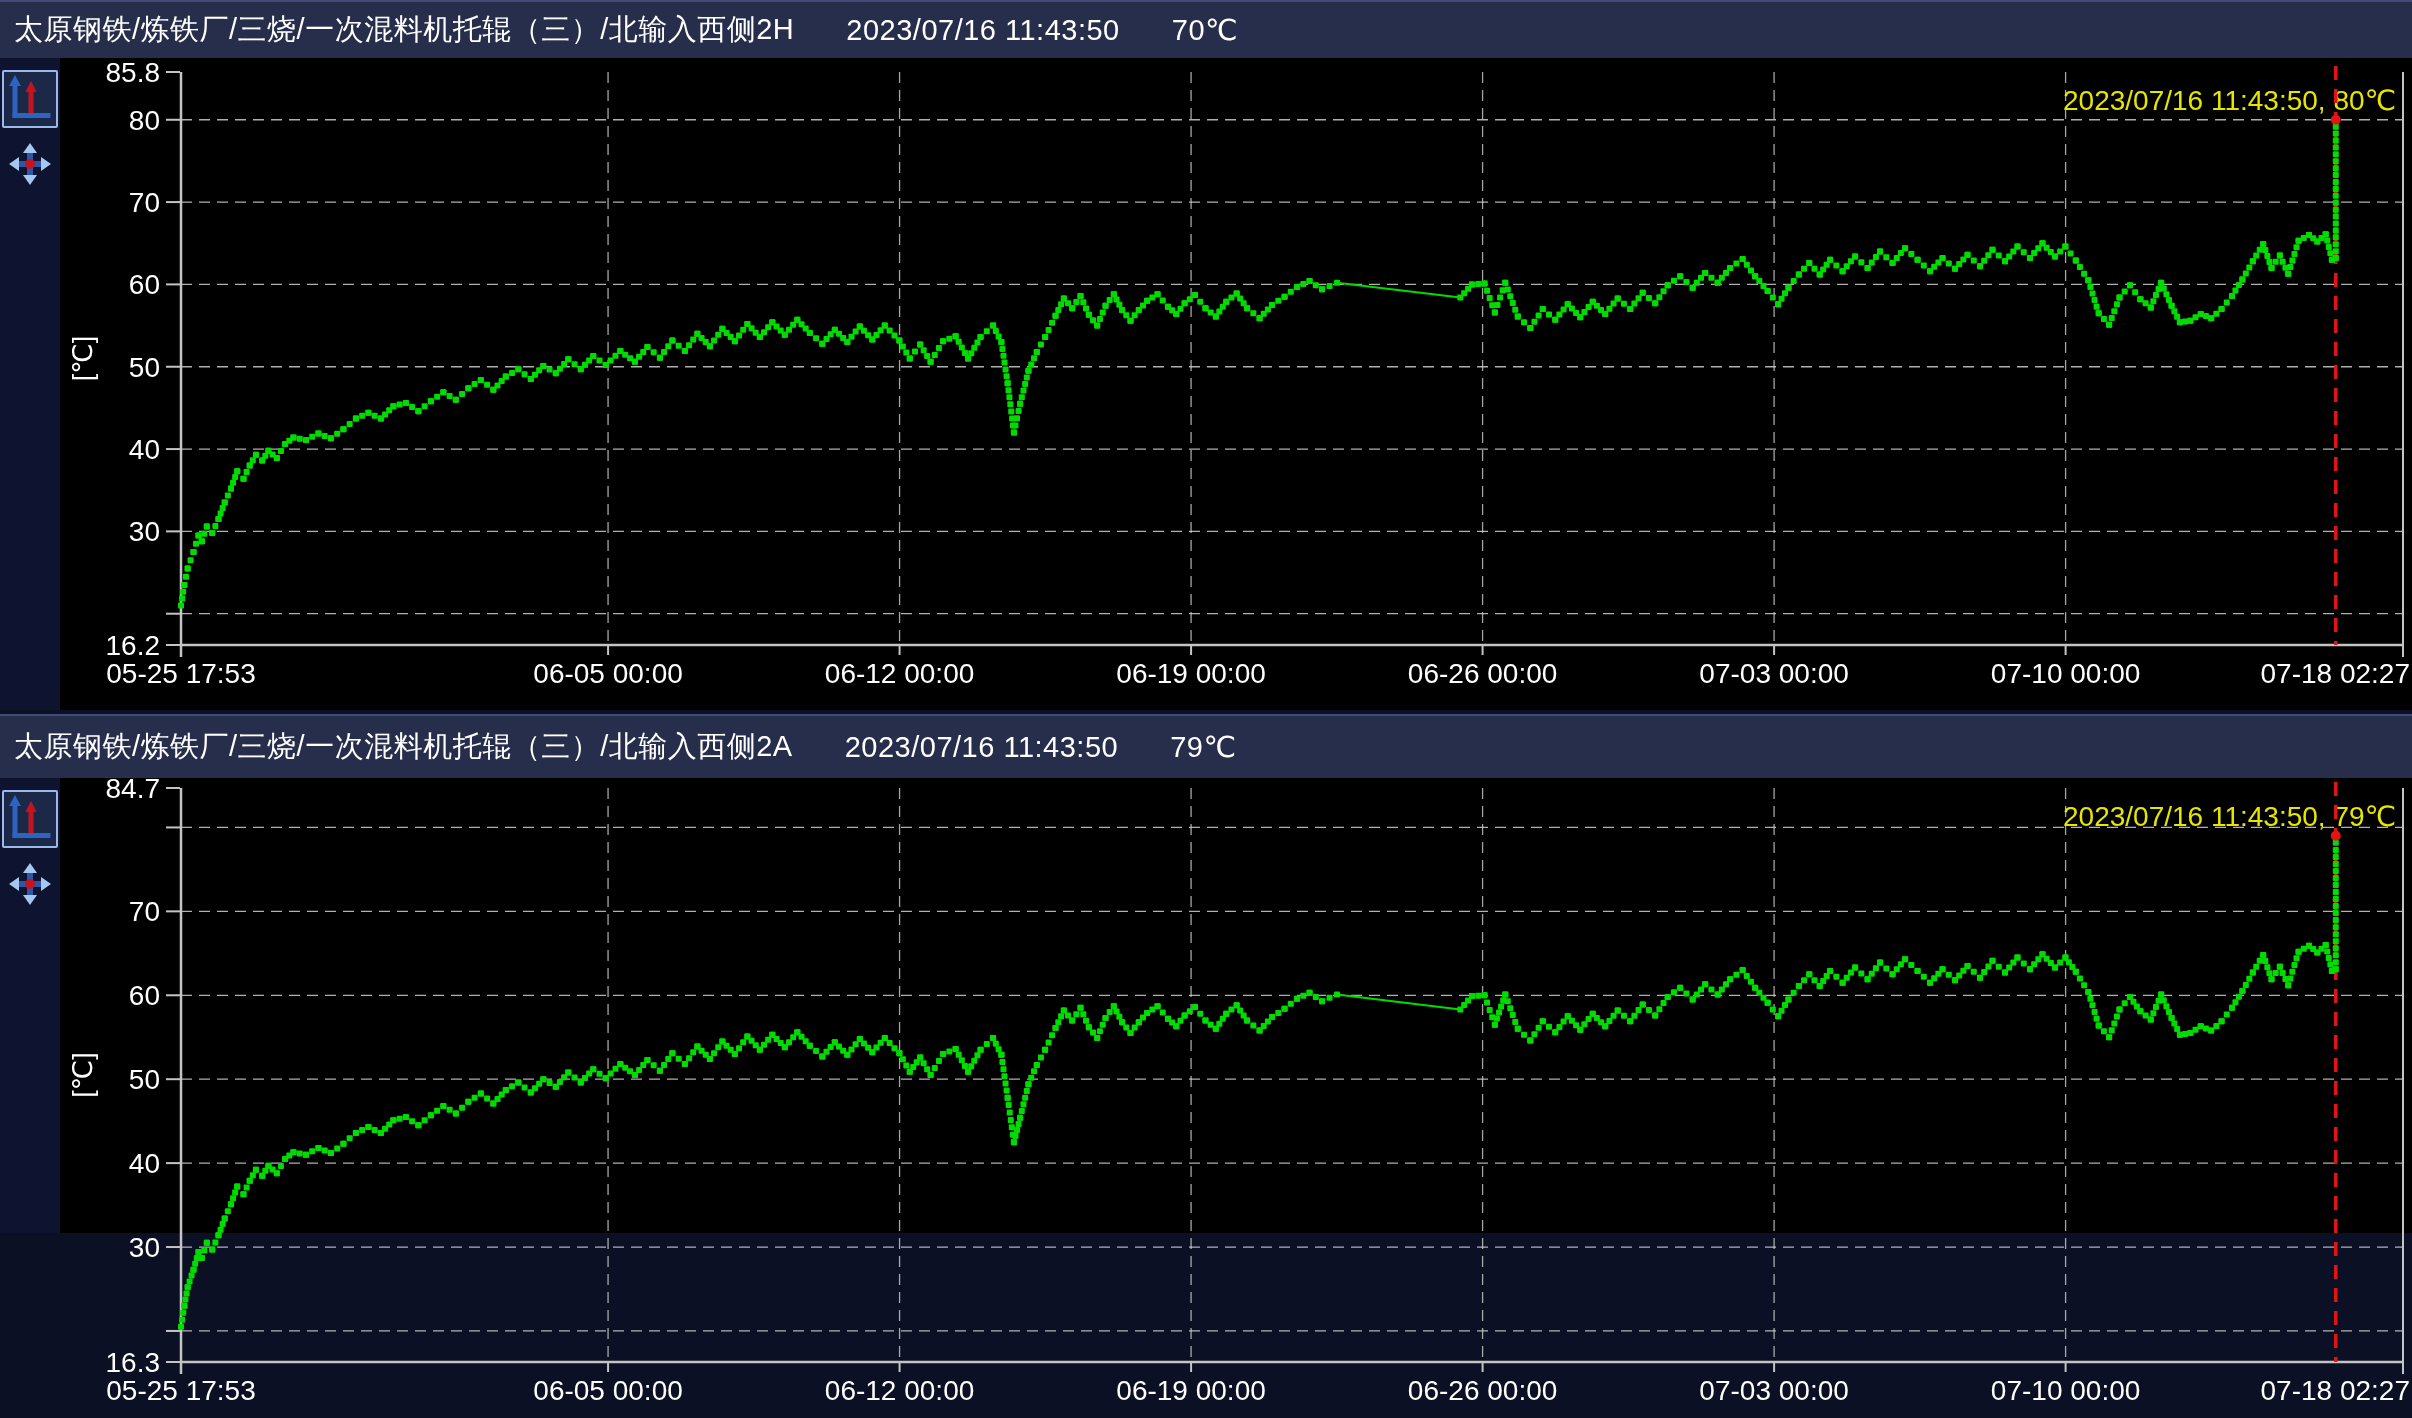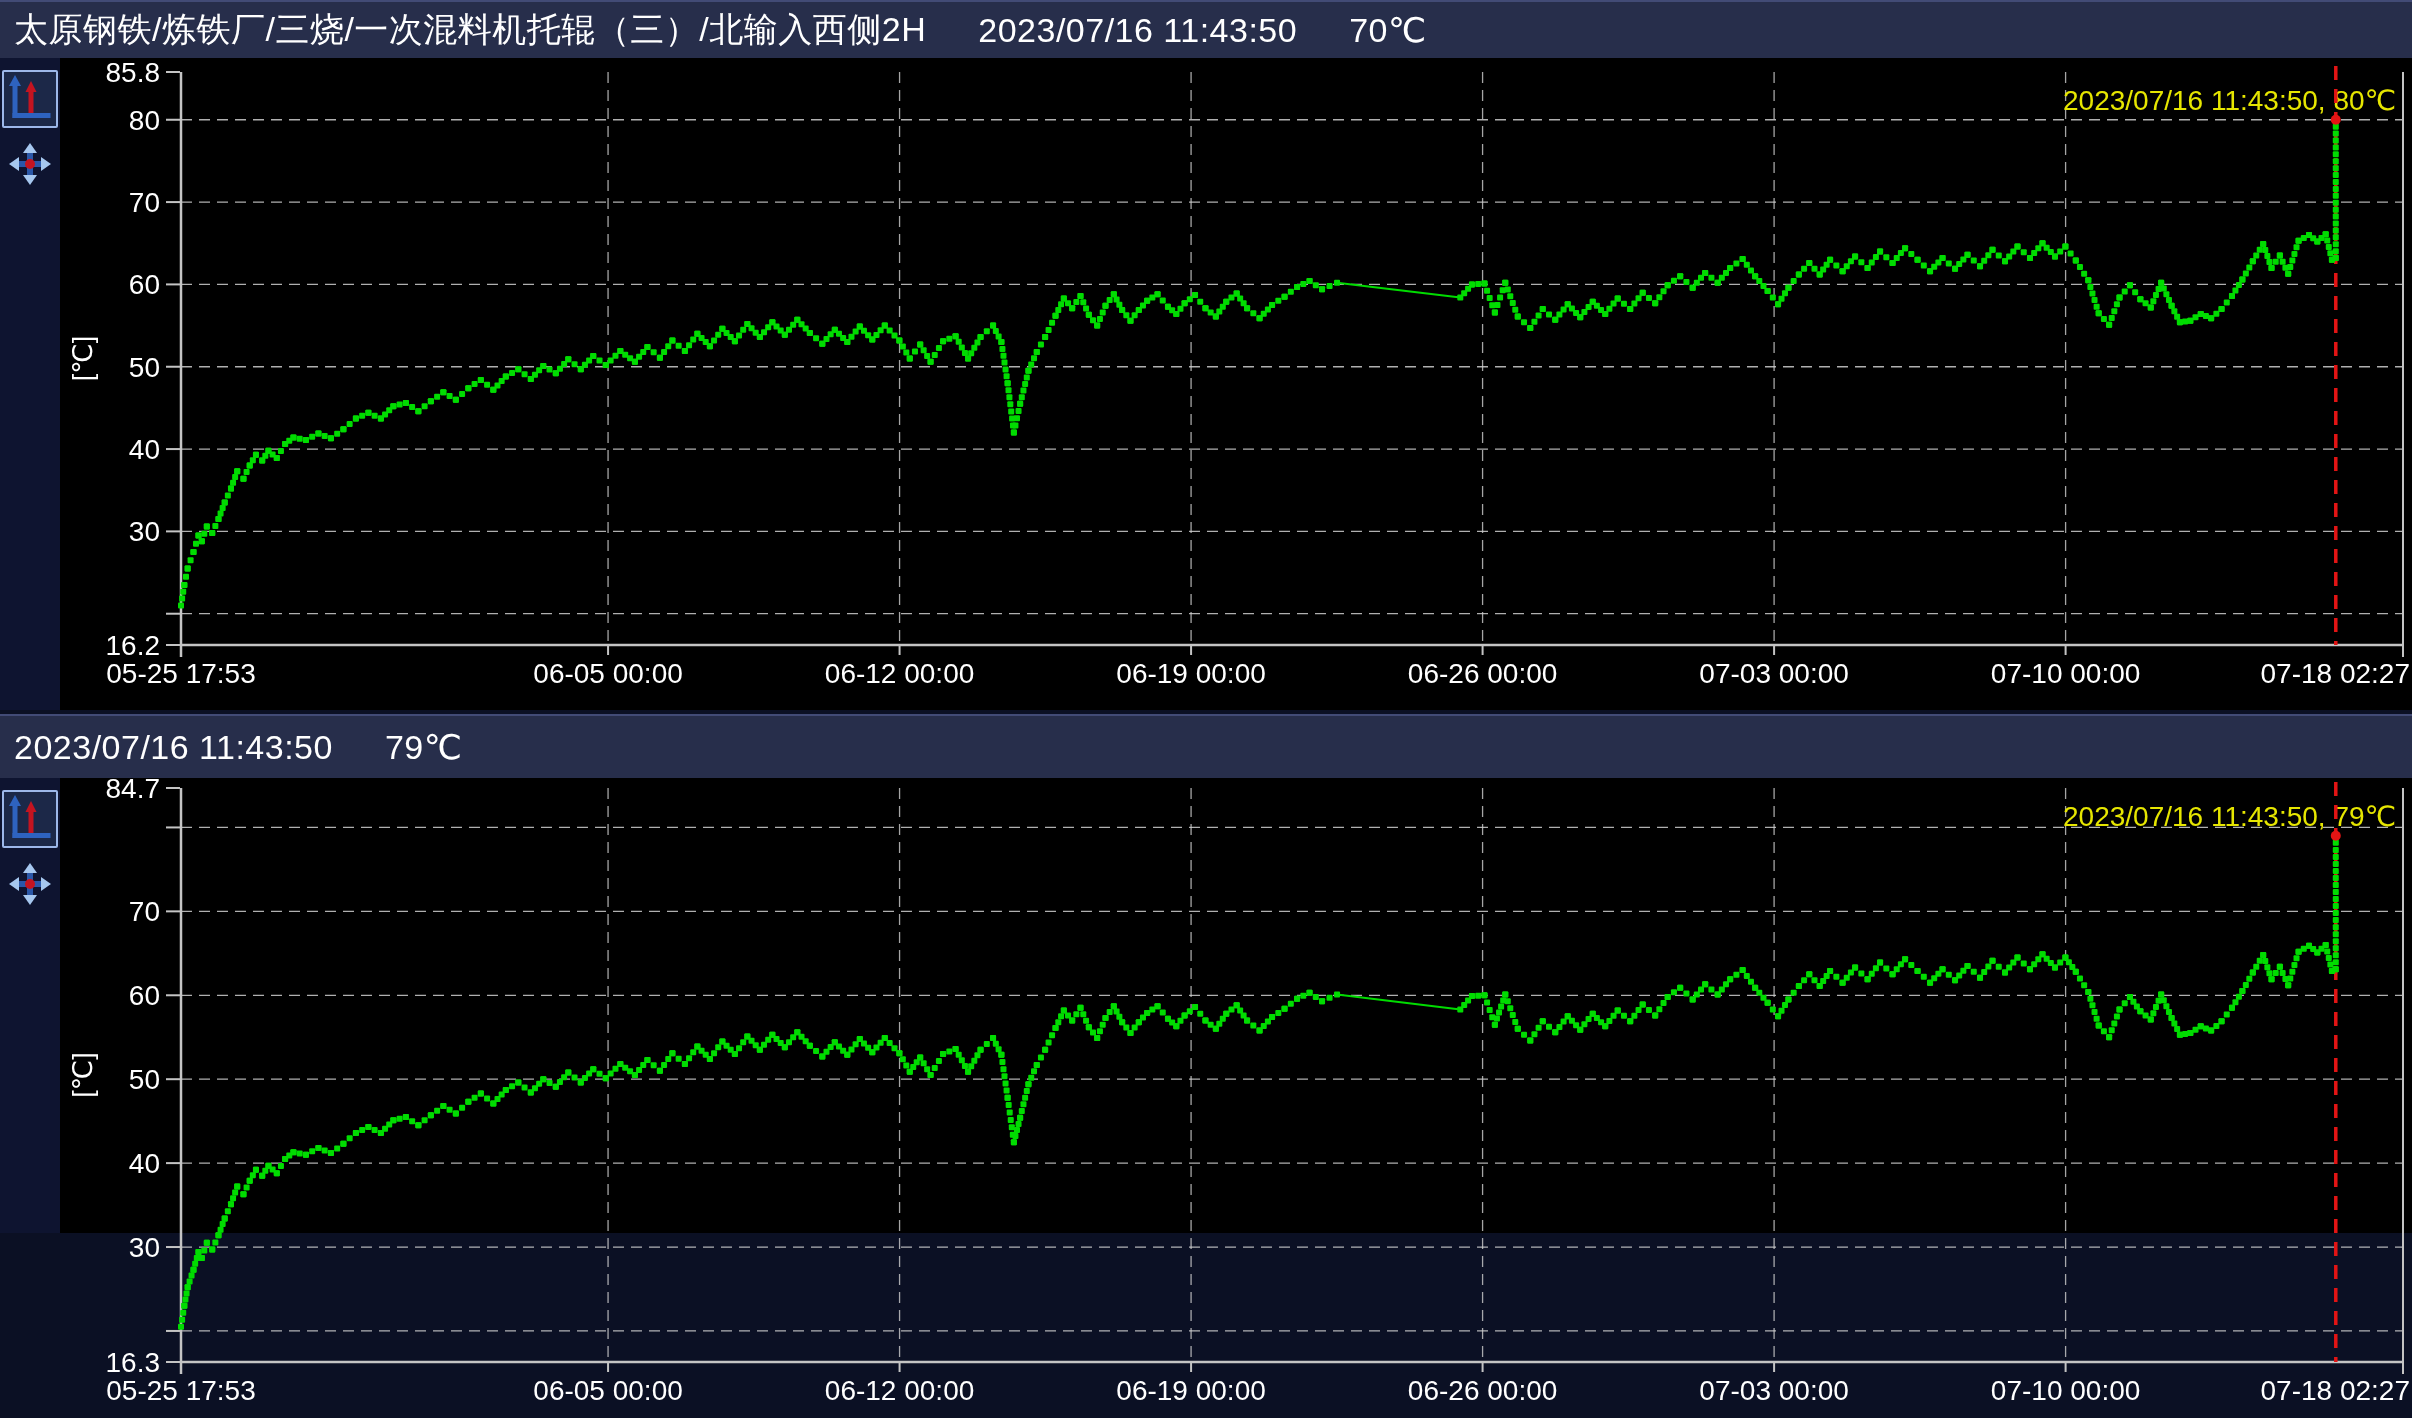--- a/index.html
+++ b/index.html
@@ -5,21 +5,21 @@
   html,body{margin:0;padding:0;}
   body{
     width:2412px;height:1418px;position:relative;overflow:hidden;
     background:#0b1024;
     font-family:"Liberation Sans","DejaVu Sans",sans-serif;
   }
   .panel-title{
     position:absolute;left:0;right:0;height:56px;
     background:#272e4b;border-top:2px solid #424b76;
     display:flex;align-items:center;gap:52px;
-    padding-left:14px;color:#ffffff;font-size:34px;letter-spacing:0.5px;
+    padding-left:14px;color:#ffffff;font-size:29px;letter-spacing:0.5px;
     white-space:nowrap;
   }
   .chart-area{position:absolute;left:0;width:2412px;}
   .plot-bg{position:absolute;left:60px;right:0;top:0;bottom:0;background:#000000;}
   .tool-col{
     position:absolute;left:0;top:0;bottom:0;width:60px;background:#0e1430;
   }
   .axis-btn{
     position:absolute;left:2px;top:12px;width:56px;height:58px;
     background:#1c2848;border:2px solid #9db8ea;border-radius:2px;
@@ -808,20 +808,21 @@
         <polygon points="22,43 15,33 29,33" fill="#a6c8f0"></polygon>
         <polygon points="1,22 11,15 11,29" fill="#a6c8f0"></polygon>
         <polygon points="43,22 33,15 33,29" fill="#a6c8f0"></polygon>
         <circle cx="22" cy="22" r="5" fill="#c41420"></circle>
       </svg>
     </div>
   </div>
 </div>
 
 <div class="panel-title" style="top:714px;height:62px;">
+  <span>太原钢铁/炼铁厂/三烧/一次混料机托辊（三）/北输入西侧2A</span>
   <span>2023/07/16 11:43:50</span>
   <span>79℃</span>
 </div>
 <div class="chart-area" style="top:778px;height:455px;">
   <div class="plot-bg"></div>
   <svg class="trend-plot" width="2412" height="640">
       <line x1="181" y1="552.9502923976609" x2="2403" y2="552.9502923976609" stroke="#cfcfcf" stroke-width="1.3" stroke-dasharray="11 7" opacity="0.85"></line>
       <line x1="181" y1="469.0321637426901" x2="2403" y2="469.0321637426901" stroke="#cfcfcf" stroke-width="1.3" stroke-dasharray="11 7" opacity="0.85"></line>
       <line x1="181" y1="385.11403508771934" x2="2403" y2="385.11403508771934" stroke="#cfcfcf" stroke-width="1.3" stroke-dasharray="11 7" opacity="0.85"></line>
       <line x1="181" y1="301.1959064327486" x2="2403" y2="301.1959064327486" stroke="#cfcfcf" stroke-width="1.3" stroke-dasharray="11 7" opacity="0.85"></line>

